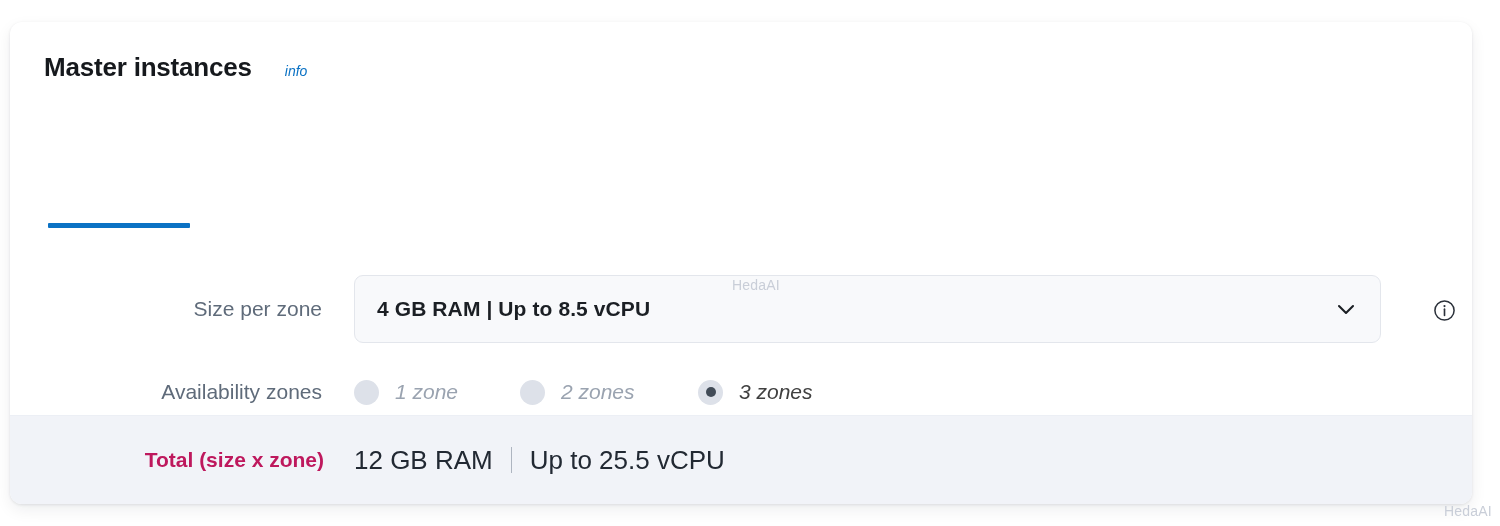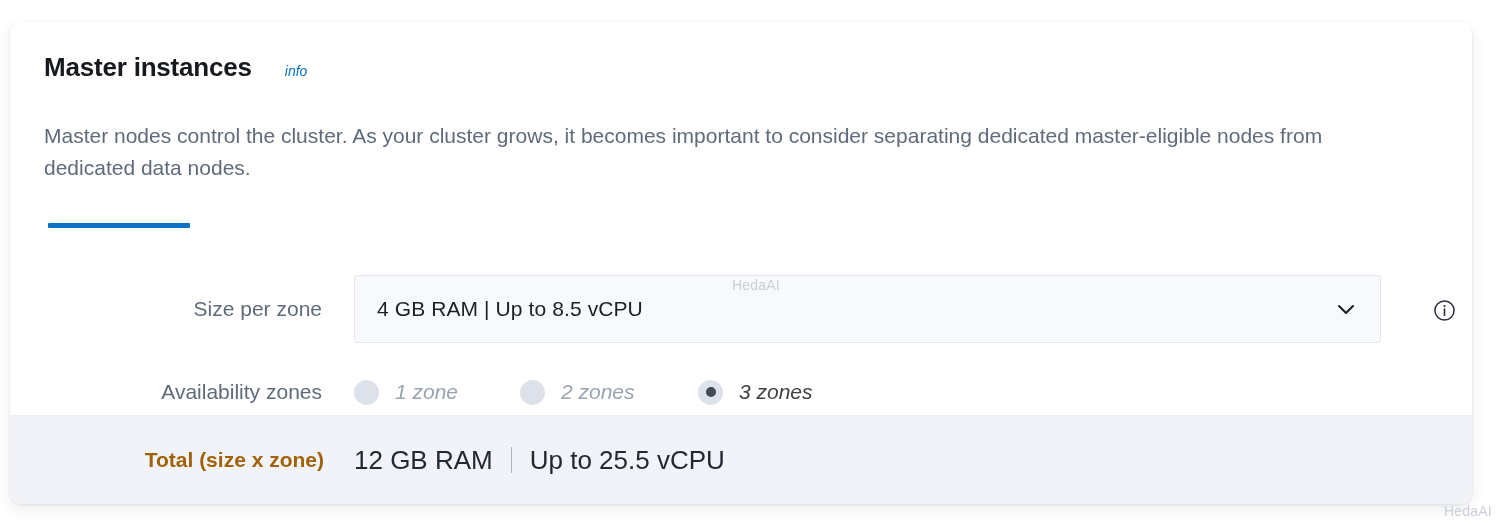--- a/index.html
+++ b/index.html
@@ -106,25 +106,26 @@
   .select-wrap {
     position: relative;
     width: 1027px;
     height: 68px;
   }
   .select-box {
     position: absolute;
     inset: 0;
     background: #f8f9fb;
     border: 1px solid #e3e6ec;
-    border-radius: 3px;
+    border-radius: 9px;
     display: flex;
     align-items: center;
     padding: 0 22px;
     cursor: pointer;
+    font-weight: bold;
   }
   .select-value {
     font-size: 21px;
     color: #1b1f24;
     white-space: nowrap;
     letter-spacing: 0.1px;
   }
   .chevron {
     position: absolute;
     right: 22px;
@@ -195,21 +196,21 @@
     display: flex;
     align-items: center;
     border-top: 1px solid #eceff5;
   }
   .total-label {
     width: 344px;
     text-align: right;
     padding-right: 30px;
     font-size: 21px;
     font-weight: bold;
-    color: #a16207;
+    color: #be185d;
   }
   .total-values {
     display: flex;
     align-items: center;
     font-size: 26px;
     color: #222933;
   }
   .total-sep {
     display: inline-block;
     width: 1px;
@@ -236,21 +237,20 @@
 
   <div class="card">
 
     <div class="card-body">
 
       <div class="heading-row">
         <div class="card-title">Master instances</div>
         <a class="info-link">info</a>
       </div>
 
-      <div class="description">Master nodes control the cluster. As your cluster grows, it becomes important to consider separating dedicated master-eligible nodes from dedicated data nodes.</div>
 
       <div class="accent-bar"></div>
 
       <div class="form-row row-size">
         <div class="field-label">Size per zone</div>
         <div class="select-wrap">
           <div class="select-box">
             <span class="select-value">4 GB RAM | Up to 8.5 vCPU</span>
             <span class="chevron">
               <svg width="24" height="24" viewBox="0 0 24 24" fill="none">

